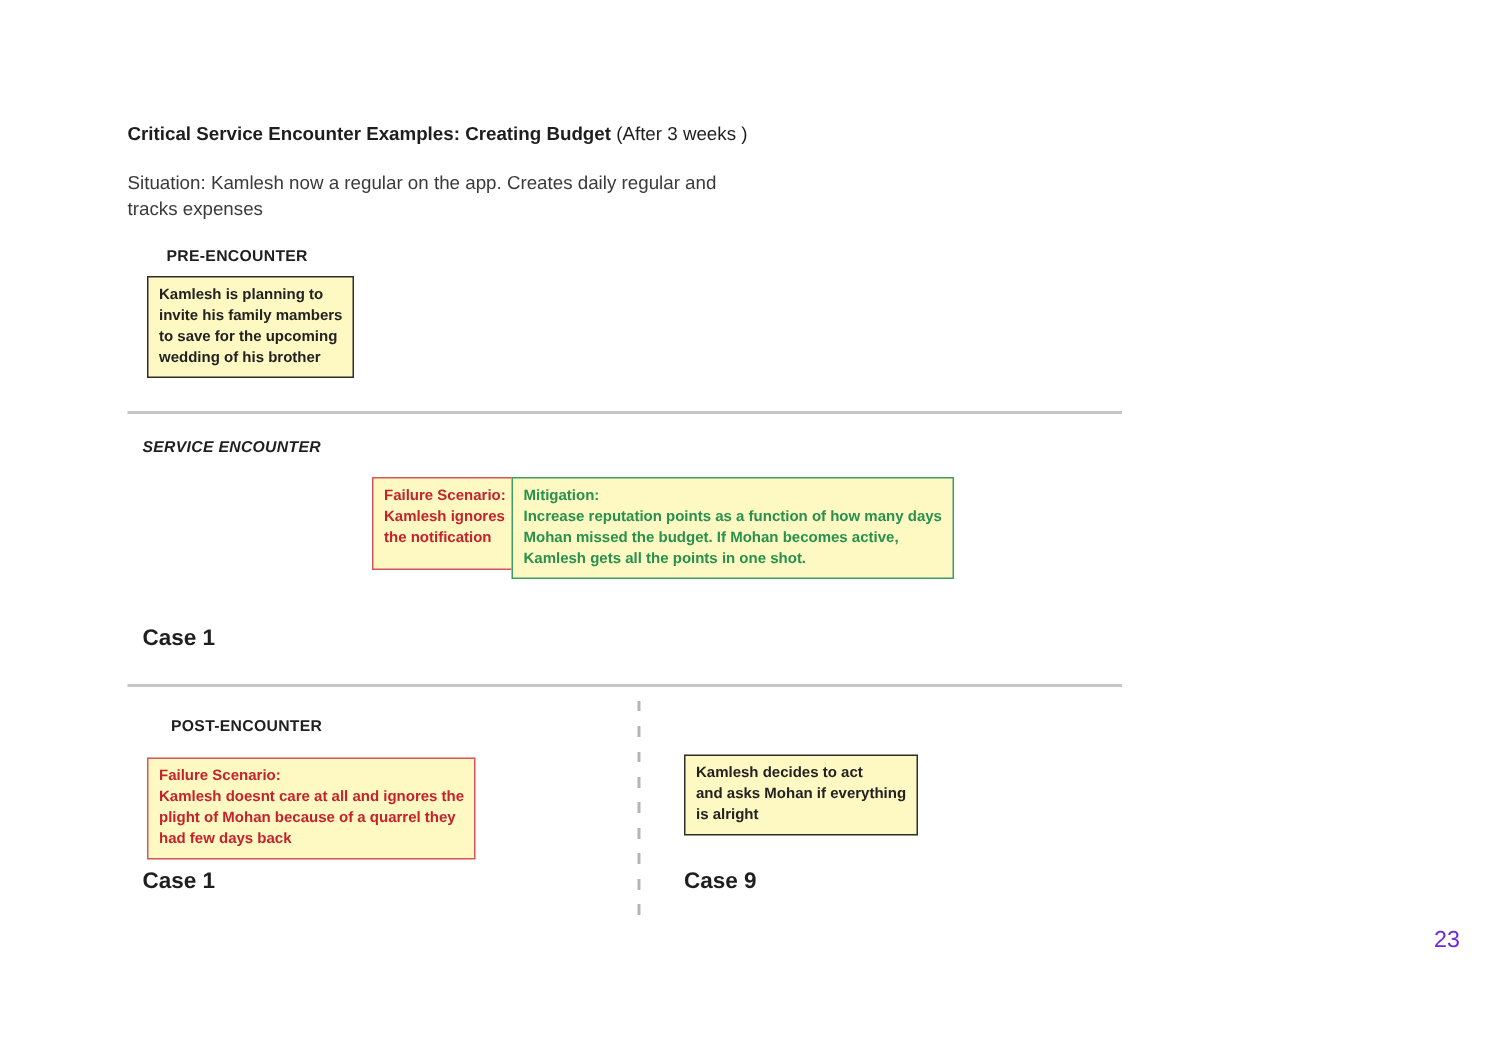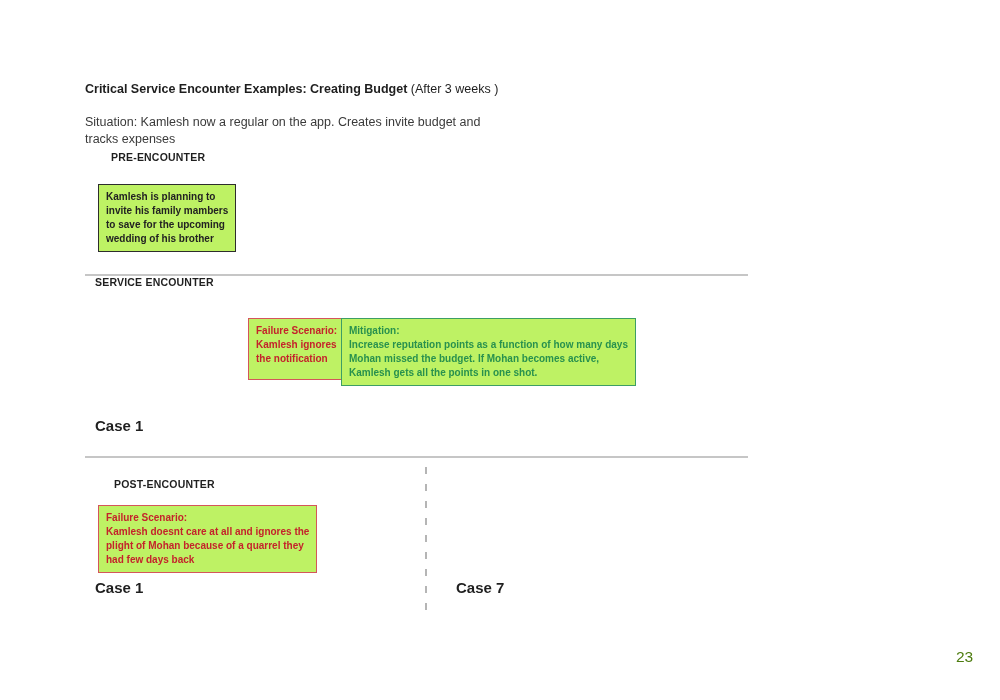--- a/index.html
+++ b/index.html
@@ -7,27 +7,27 @@
   body { font-family: "Liberation Sans", sans-serif; position: relative; overflow: hidden; }
 
   .page { position: absolute; left: 0; top: 0; width: 995px; height: 700px; background: #fff; }
 
   .title-line { position: absolute; left: 85px; top: 82px; font-size: 12.5px; color: #1e1e1e; white-space: nowrap; }
   .title-line .b { font-weight: 700; }
 
   .situation { position: absolute; left: 85px; top: 114px; font-size: 12.5px; line-height: 16.5px; color: #3a3a3a; white-space: pre-line; }
 
   .sec-heading { position: absolute; font-size: 10.5px; font-weight: 700; color: #1f1f1f; letter-spacing: 0.2px; white-space: nowrap; }
-  .pre-h  { left: 95px; top: 151px; padding-left: 16px; }
-  .svc-h  { left: 95px; top: 276px; }
+  .pre-h  { left: 95px; top: 165px; padding-left: 16px; }
+  .svc-h  { left: 95px; top: 292px; font-style: italic; }
   .post-h { left: 95px; top: 478px; padding-left: 19px; }
 
   .box { position: absolute; width: max-content; white-space: pre-line;
          font-size: 10px; font-weight: 700; line-height: 14px; color: #222;
-         padding: 5px 7px; border: 1.5px solid #2d2d2d; background: #bef264; }
+         padding: 5px 7px; border: 1.5px solid #2d2d2d; background: #fef9c3; }
   .box.red   { border-color: #d4565a; color: #c4232b; }
   .box.green { border-color: #3d9e64; color: #28914e; }
 
   .pre-box      { left: 98px;  top: 184px; }
   .svc-main     { left: 96px;  top: 318px; min-height: 62px; }
   .svc-fail     { left: 248px; top: 318px; min-height: 62px; }
   .svc-mit      { left: 341px; top: 318px; }
   .post-fail    { left: 98px;  top: 505px; }
   .post-success { left: 456px; top: 503px; }
 
@@ -36,30 +36,30 @@
   .case1b { left: 95px;  top: 579px; }
   .case2  { left: 456px; top: 579px; }
 
   .divider { position: absolute; left: 85px; width: 663px; height: 1.5px; background: #c6c6c6; }
   .d1 { top: 274px; }
   .d2 { top: 456px; }
 
   .vdash { position: absolute; left: 425px; top: 467px; width: 1.5px; height: 151px;
            background: repeating-linear-gradient(to bottom, #b5b5b5 0px, #b5b5b5 7px, transparent 7px, transparent 17px); }
 
-  .pagenum { position: absolute; left: 956px; top: 648px; font-size: 15.5px; color: #4d7c0f; }
+  .pagenum { position: absolute; left: 956px; top: 618px; font-size: 15.5px; color: #6d28d9; }
 </style>
 </head>
 <body>
 
 <div class="page">
 
   <div class="title-line"><span class="b">Critical Service Encounter Examples: Creating Budget</span><span> (After 3 weeks )</span></div>
 
-  <div class="situation">Situation: Kamlesh now a regular on the app. Creates invite budget and
+  <div class="situation">Situation: Kamlesh now a regular on the app. Creates daily regular and
 tracks expenses</div>
 
   <div class="sec-heading pre-h">PRE-ENCOUNTER</div>
   <div class="box pre-box">Kamlesh is planning to
 invite his family mambers
 to save for the upcoming
 wedding of his brother</div>
 
   <div class="divider d1"></div>
 
@@ -76,17 +76,20 @@
 
   <div class="divider d2"></div>
   <div class="vdash"></div>
 
   <div class="sec-heading post-h">POST-ENCOUNTER</div>
   <div class="box red post-fail">Failure Scenario:
 Kamlesh doesnt care at all and ignores the
 plight of Mohan because of a quarrel they
 had few days back</div>
   <div class="case case1b">Case 1</div>
-  <div class="case case2">Case 7</div>
+  <div class="box post-success">Kamlesh decides to act
+and asks Mohan if everything
+is alright</div>
+  <div class="case case2">Case 9</div>
 
   <div class="pagenum">23</div>
 
 </div>
 
 </body></html>

